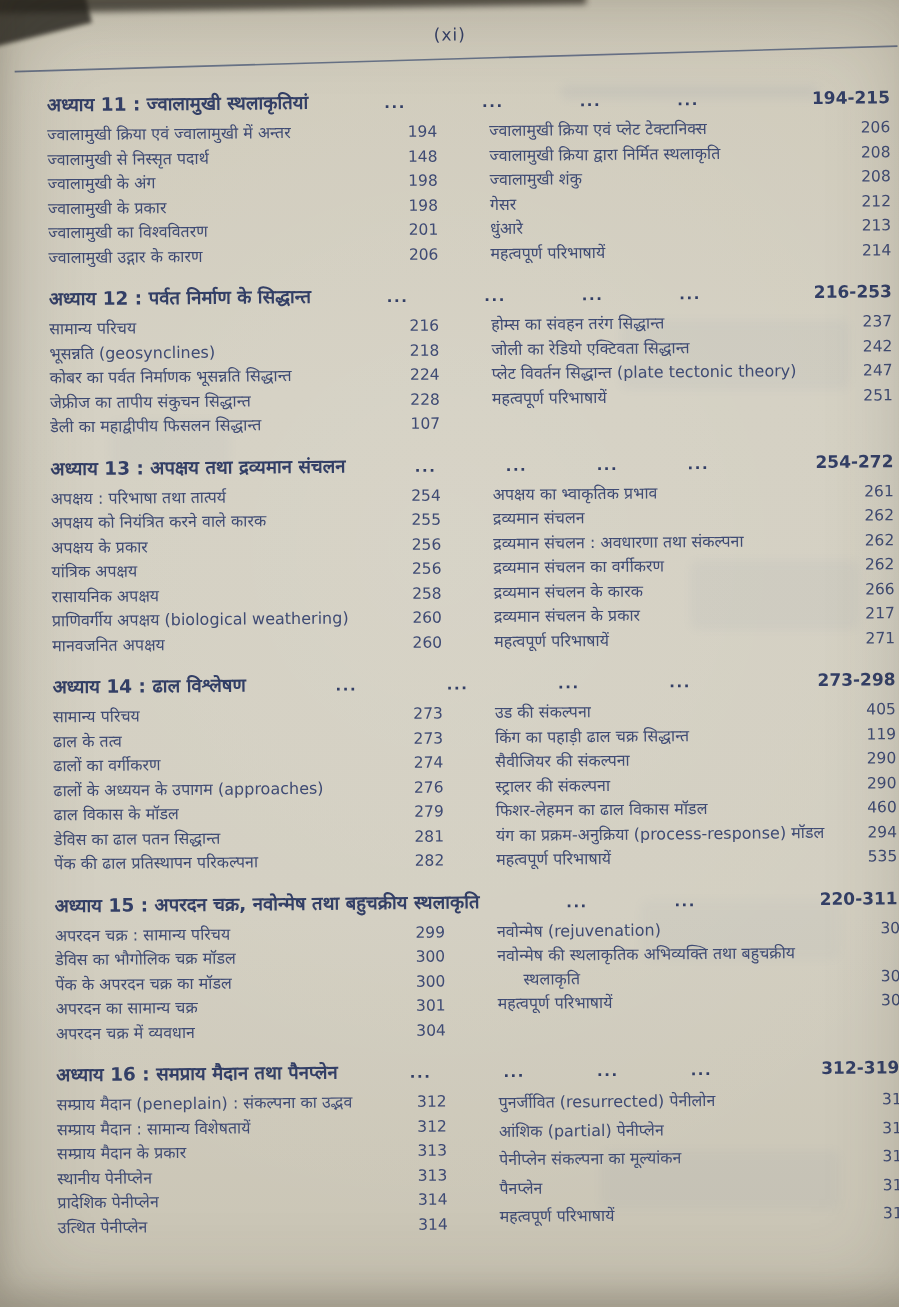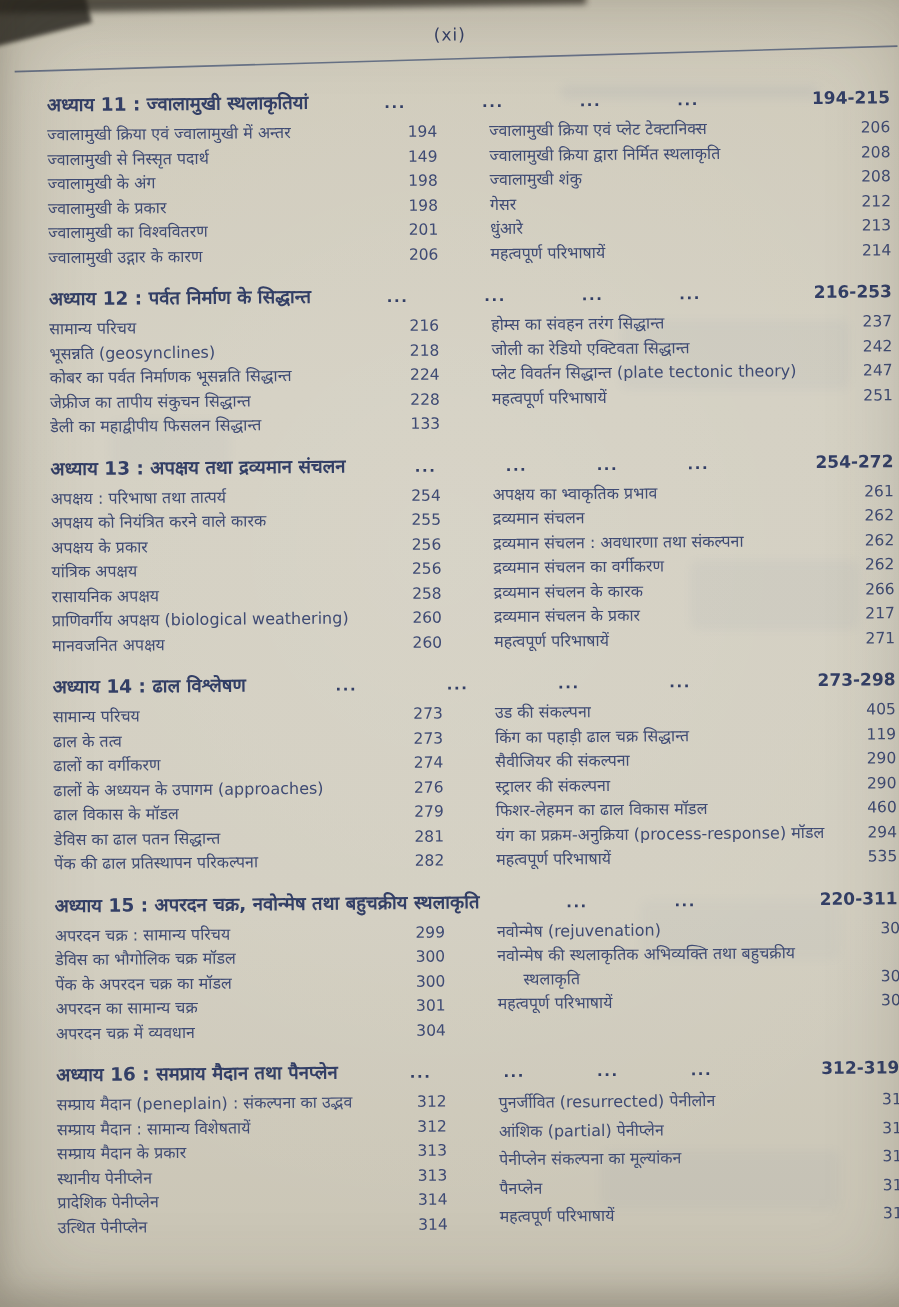--- a/index.html
+++ b/index.html
@@ -91,21 +91,21 @@
       <span class="ch-range">194-215</span>
     </div>
     <div class="cols">
       <div class="col col-left">
               <div class="row">
                 <span class="label">ज्वालामुखी क्रिया एवं ज्वालामुखी में अन्तर</span>
                 <span class="pg">194</span>
               </div>
               <div class="row">
                 <span class="label">ज्वालामुखी से निस्सृत पदार्थ</span>
-                <span class="pg">149</span>
+                <span class="pg">148</span>
               </div>
               <div class="row">
                 <span class="label">ज्वालामुखी के अंग</span>
                 <span class="pg">198</span>
               </div>
               <div class="row">
                 <span class="label">ज्वालामुखी के प्रकार</span>
                 <span class="pg">198</span>
               </div>
               <div class="row">
@@ -170,21 +170,21 @@
               <div class="row">
                 <span class="label">कोबर का पर्वत निर्माणक भूसन्नति सिद्धान्त</span>
                 <span class="pg">224</span>
               </div>
               <div class="row">
                 <span class="label">जेफ्रीज का तापीय संकुचन सिद्धान्त</span>
                 <span class="pg">228</span>
               </div>
               <div class="row">
                 <span class="label">डेली का महाद्वीपीय फिसलन सिद्धान्त</span>
-                <span class="pg">133</span>
+                <span class="pg">107</span>
               </div>
             </div>
       <div class="col col-right">
               <div class="row">
                 <span class="label">होम्स का संवहन तरंग सिद्धान्त</span>
                 <span class="pg">237</span>
               </div>
               <div class="row">
                 <span class="label">जोली का रेडियो एक्टिवता सिद्धान्त</span>
                 <span class="pg">242</span>

